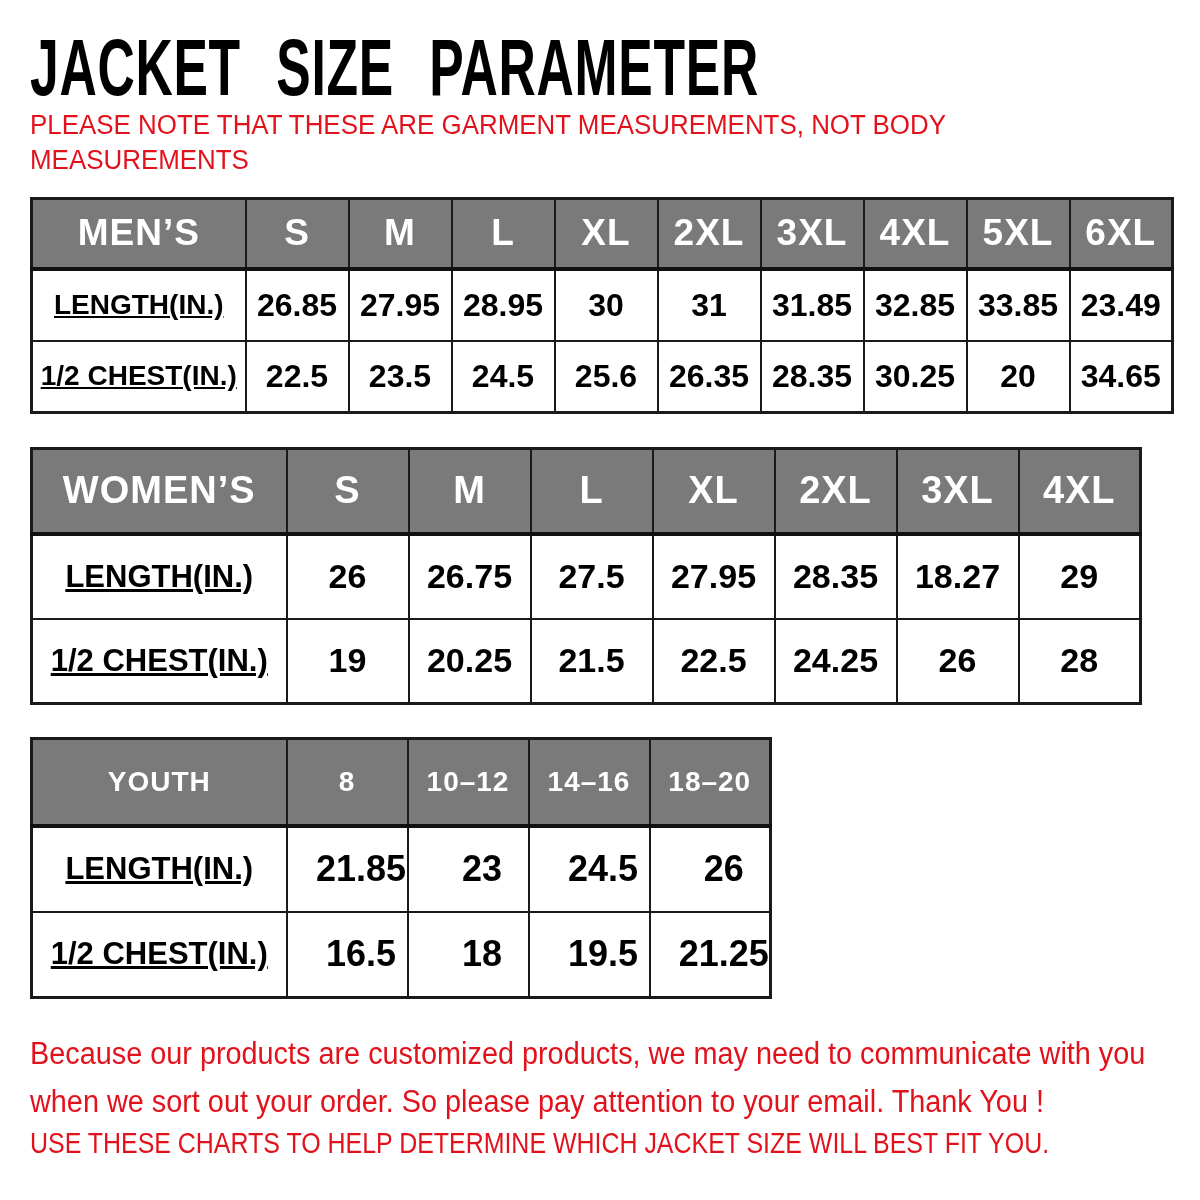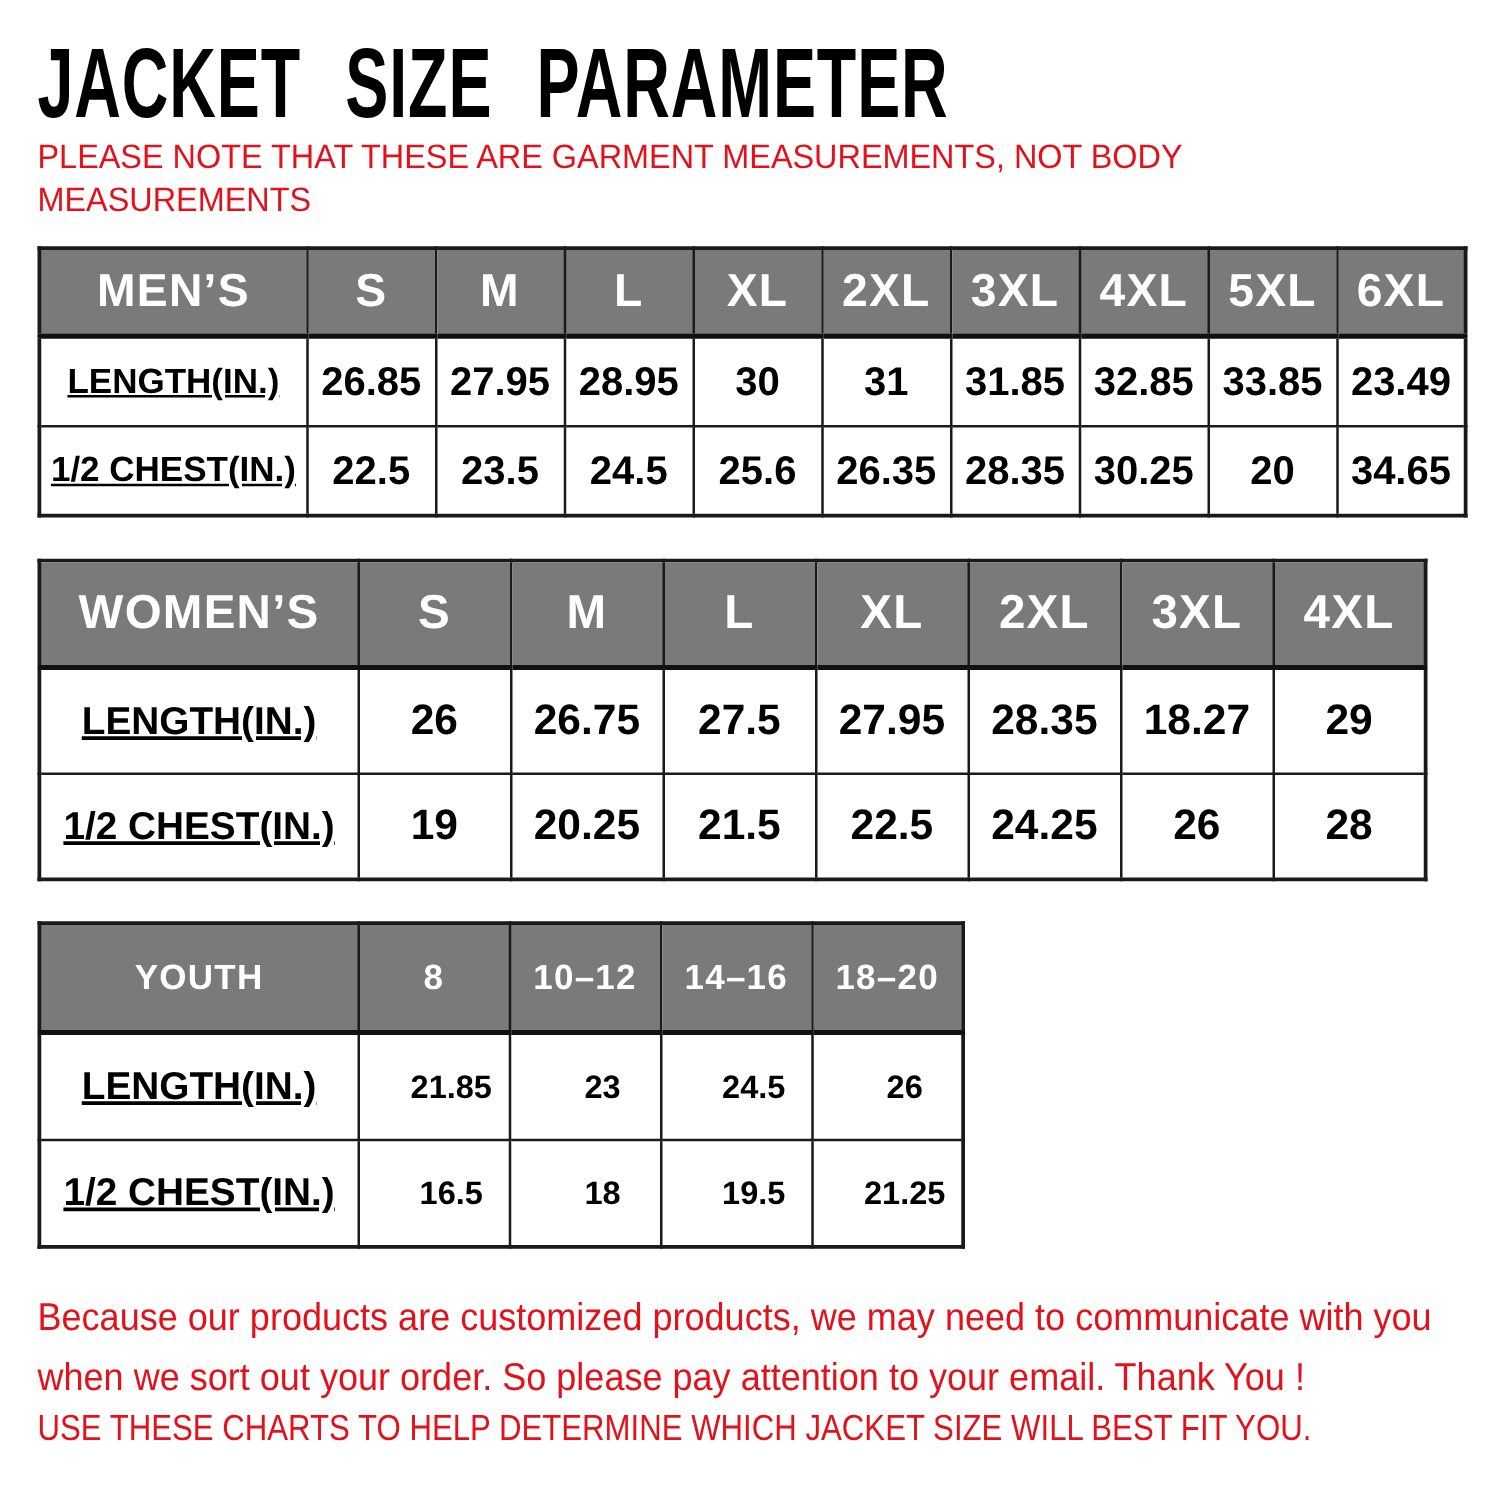--- a/index.html
+++ b/index.html
@@ -65,21 +65,21 @@
   #womens-table thead th { font-size:38px; }
   #womens-table td.lbl { font-size:31px; }
   #womens-table td.val { font-size:34px; }
 
   
   #youth-table { left:30px; top:737px; width:741px; }
   #youth-table thead tr { height:87px; }
   #youth-table tbody tr { height:86px; }
   #youth-table thead th { font-size:28px; }
   #youth-table td.lbl { font-size:31px; }
-  #youth-table td.val { font-size:26px;padding-left:28px; }
+  #youth-table td.val { font-size:36px;padding-left:28px; }
 
   
   .footer-para1 {
     position:absolute; left:30px; top:1030px;
     color:#e2121c; font-size:31px; line-height:48px;
     white-space:nowrap;
     transform:scale(0.93,1); transform-origin:0 0;
   }
   .footer-para2 {
     position:absolute; left:30px; top:1127px;

